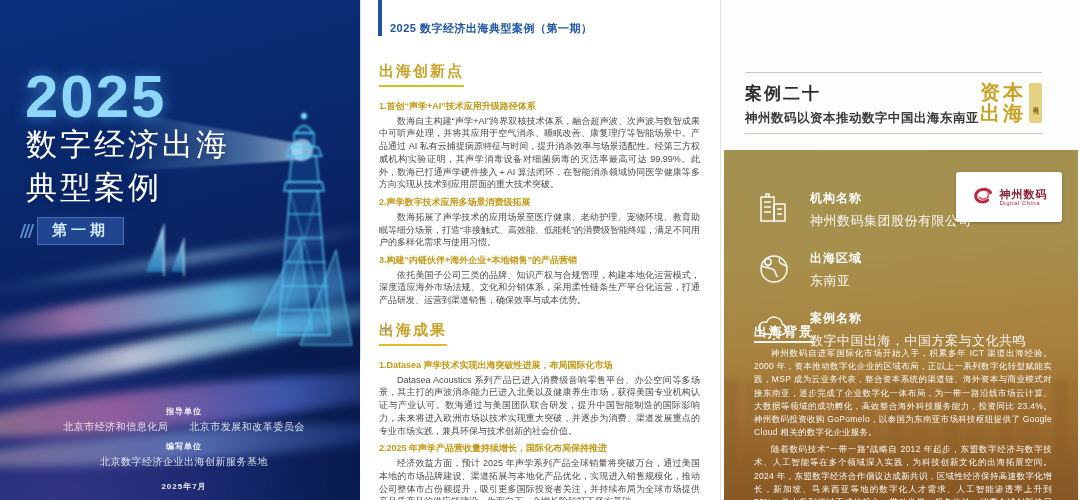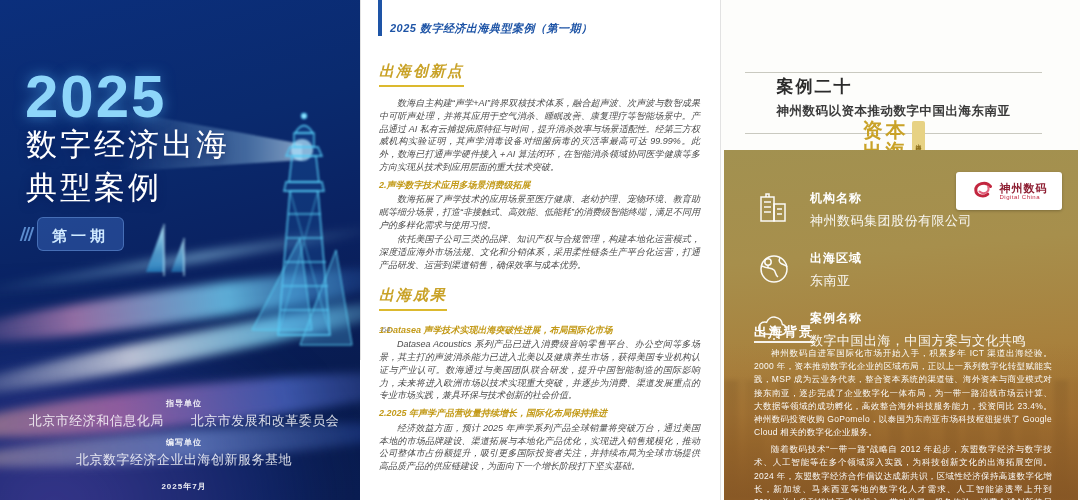--- a/index.html
+++ b/index.html
@@ -24,48 +24,48 @@
         background:radial-gradient(ellipse at 30% 70%,rgba(120,90,220,.45),rgba(30,60,160,.25) 60%,transparent 75%); }
   .cover svg.art { position:absolute; left:0; top:0; }
 
   .cover-year { position:absolute; left:25px; top:62px; font-size:60px; font-weight:bold; letter-spacing:2px;
                 color:#8ed6fa; text-shadow:0 0 14px rgba(90,190,255,.55);text-align:right; }
   .cover-title { position:absolute; left:26px; top:124px; color:#fff; font-size:31px; font-weight:normal;
                  letter-spacing:3px; line-height:1.38; text-shadow:0 2px 8px rgba(0,20,80,.6); }
   .issue-wrap { position:absolute; left:22px; top:217px; display:flex; align-items:center; }
   .ticks { display:flex; gap:2px; margin-right:5px; }
   .ticks i { display:block; width:2px; height:14px; background:#6fa6e8; transform:skewX(-18deg); opacity:.8; }
-  .issue-badge { background:rgba(70,120,210,.38); border:1px solid rgba(140,190,255,.35); border-radius:6px;
-                 color:#cfe9ff; font-size:15px; font-weight:bold; letter-spacing:4px; padding:9px 14px 4px; }
+  .issue-badge { background:rgba(70,120,210,.38); border:1px solid rgba(140,190,255,.35); border-radius:0;
+                 color:#cfe9ff; font-size:15px; font-weight:bold; letter-spacing:4px; padding:3px 14px 4px; }
   .cover-footer { position:absolute; left:0; right:0; bottom:8px; text-align:center; color:rgba(255,255,255,.92);
                   z-index:5;margin-left:8px; }
   .cf-label { font-size:8px; font-weight:bold; margin-top:7px; letter-spacing:1px; }
-  .cf-line  { font-size:13px; margin-top:3px; letter-spacing:.5px; opacity:.9; }
+  .cf-line  { font-size:10px; margin-top:3px; letter-spacing:.5px; opacity:.9; }
   .cf-date  { font-size:8px; margin-top:12px; font-weight:bold; letter-spacing:1px; }
 
   
   .mid { position:absolute; left:360px; top:0; width:360px; height:360px; background:#ffffff;
-         border-left:1px solid #e2e2e2;font-style:italic; }
+         border-left:1px solid #e2e2e2; }
   .mid-bar { position:absolute; left:17px; top:0; width:4px; height:36px; background:#1e54a6; }
   .mid-header { position:absolute; left:29px; top:21px; font-size:11px; font-weight:bold; color:#1e54a6;
                 letter-spacing:.5px; }
   .mid-content { position:absolute; left:18px; right:20px; top:62px; }
   .sec-title { display:inline-block; font-size:15px; font-weight:bold; color:#c9a227; letter-spacing:2px;
                border-bottom:2px solid #dcb92e; padding-bottom:4px; margin-bottom:8px; }
   .sub-head { font-size:9px; font-weight:bold; color:#c39a18; margin-top:5px; line-height:1.4; }
   .body-p { font-size:9px; color:#4b4b4b; line-height:1.42; text-align:justify; text-indent:2em; margin-top:2px; }
   .sec-gap { height:14px; }
   .page-num { position:absolute; left:18px; bottom:26px; font-size:8px; color:#8a8a8a; }
 
   
   .right { position:absolute; left:720px; top:0; width:360px; height:500px; background:#fdfdfb;
            border-left:1px solid #e2e2e2; }
   .rp-header { position:absolute; left:24px; right:38px; top:72px; height:62px;
                border-top:1px solid #c9c9c0; border-bottom:1px solid #c9c9c0;
-               display:flex; justify-content:space-between; align-items:center;flex-direction:column; }
+               display:flex; justify-content:space-between; align-items:center; }
   .rp-head-left { padding-top:2px; }
   .case-label { font-size:17px; font-weight:bold; color:#2b2b2b; letter-spacing:2px; }
   .case-title { font-size:12.5px; font-weight:bold; color:#3a3a3a; margin-top:5px; letter-spacing:.5px; }
   .mode-wrap { display:flex; align-items:center; gap:3px; }
   .mode-words { font-size:20px; font-weight:bold; color:#c9a227; line-height:1.05; letter-spacing:3px;
                 text-align:right; }
   .mode-badge { writing-mode:vertical-rl; font-size:6px; letter-spacing:1px; color:#8a6d1a;
                 background:#e7d284; border-radius:2px; padding:3px 2px; height:40px; text-align:center; }
 
   .gold-panel { position:absolute; left:3px; right:2px; top:150px; bottom:0; overflow:hidden;
@@ -77,21 +77,21 @@
                  linear-gradient(0deg,#6e4a1e 0%,transparent 70%),
                  repeating-linear-gradient(90deg,rgba(90,60,25,.8) 0 14px,rgba(140,95,45,.4) 14px 22px,rgba(110,75,30,.7) 22px 40px,rgba(150,105,55,.35) 40px 55px); }
 
   .info-col { position:absolute; left:30px; top:38px; }
   .info-row { display:flex; align-items:flex-start; gap:16px; margin-bottom:18px; }
   .info-icon { width:40px; height:40px; flex:0 0 40px; }
   .info-icon svg { width:40px; height:40px; stroke:rgba(255,255,255,.95); fill:none; stroke-width:1.5; }
   .info-label { font-size:12px; font-weight:bold; color:#fff; letter-spacing:1px; padding-top:2px; }
   .info-value { font-size:13px; color:rgba(255,255,255,.93); margin-top:5px; letter-spacing:.5px; }
 
-  .logo-box { position:absolute; right:16px; top:22px; width:106px; height:38px; background:#fff;
+  .logo-box { position:absolute; right:16px; top:22px; width:106px; height:50px; background:#fff;
               border-radius:3px; display:flex; align-items:center; justify-content:center; gap:5px;
               box-shadow:0 1px 3px rgba(0,0,0,.25); }
   .logo-zh { font-size:11px; font-weight:bold; color:#8e1f33; letter-spacing:1px; line-height:1.1; }
   .logo-en { font-size:6px; color:#c2263f; letter-spacing:.5px; }
 
   .bg-sec { position:absolute; left:30px; right:26px; top:172px; }
   .bg-title { display:inline-block; font-size:13px; font-weight:bold; color:#fff; letter-spacing:2px;
               border-bottom:2px solid rgba(255,255,255,.9); }
   .bg-p { font-size:8.5px; color:rgba(255,255,255,.96); line-height:1.55; text-align:justify;
           text-indent:2em; margin-top:4px; letter-spacing:.3px; }
@@ -172,25 +172,27 @@
     </div>
   </div>
 
   <div class="mid">
     <div class="mid-bar"></div>
     <div class="mid-header">2025 数字经济出海典型案例（第一期）</div>
 
     <div class="mid-content">
       <div><span class="sec-title">出海创新点</span></div>
 
+      <div class="sub-head">1.首创“声学+AI”技术应用升级路径体系</div>
       <div class="body-p">数海自主构建“声学+AI”跨界双核技术体系，融合超声波、次声波与数智成果中可听声处理，并将其应用于空气消杀、睡眠改善、康复理疗等智能场景中。产品通过 AI 私有云捕捉病原特征与时间，提升消杀效率与场景适配性。经第三方权威机构实验证明，其声学消毒设备对细菌病毒的灭活率最高可达 99.99%。此外，数海已打通声学硬件接入＋AI 算法闭环，在智能消杀领域协同医学健康等多方向实现从技术到应用层面的重大技术突破。</div>
 
       <div class="sub-head">2.声学数字技术应用多场景消费级拓展</div>
       <div class="body-p">数海拓展了声学技术的应用场景至医疗健康、老幼护理、宠物环境、教育助眠等细分场景，打造“非接触式、高效能、低能耗”的消费级智能终端，满足不同用户的多样化需求与使用习惯。</div>
 
+      <div class="sub-head">3.构建“内链伙伴+海外企业+本地销售”的产品营销</div>
       <div class="body-p">依托美国子公司三类的品牌、知识产权与合规管理，构建本地化运营模式，深度适应海外市场法规、文化和分销体系，采用柔性链条生产平台化运营，打通产品研发、运营到渠道销售，确保效率与成本优势。</div>
 
       <div class="sec-gap"></div>
       <div><span class="sec-title">出海成果</span></div>
 
       <div class="sub-head">1.Datasea 声学技术实现出海突破性进展，布局国际化市场</div>
       <div class="body-p">Datasea Acoustics 系列产品已进入消费级音响零售平台、办公空间等多场景，其主打的声波消杀能力已进入北美以及健康养生市场，获得美国专业机构认证与产业认可。数海通过与美国团队联合研发，提升中国智能制造的国际影响力，未来将进入欧洲市场以技术实现重大突破，并逐步为消费、渠道发展重点的专业市场实践，兼具环保与技术创新的社会价值。</div>
 
       <div class="sub-head">2.2025 年声学产品营收量持续增长，国际化布局保持推进</div>
       <div class="body-p">经济效益方面，预计 2025 年声学系列产品全球销量将突破万台，通过美国本地的市场品牌建设、渠道拓展与本地化产品优化，实现进入销售规模化，推动公司整体市占份额提升，吸引更多国际投资者关注，并持续布局为全球市场提供高品质产品的供应链建设，为面向下一个增长阶段打下坚实基础。</div>

